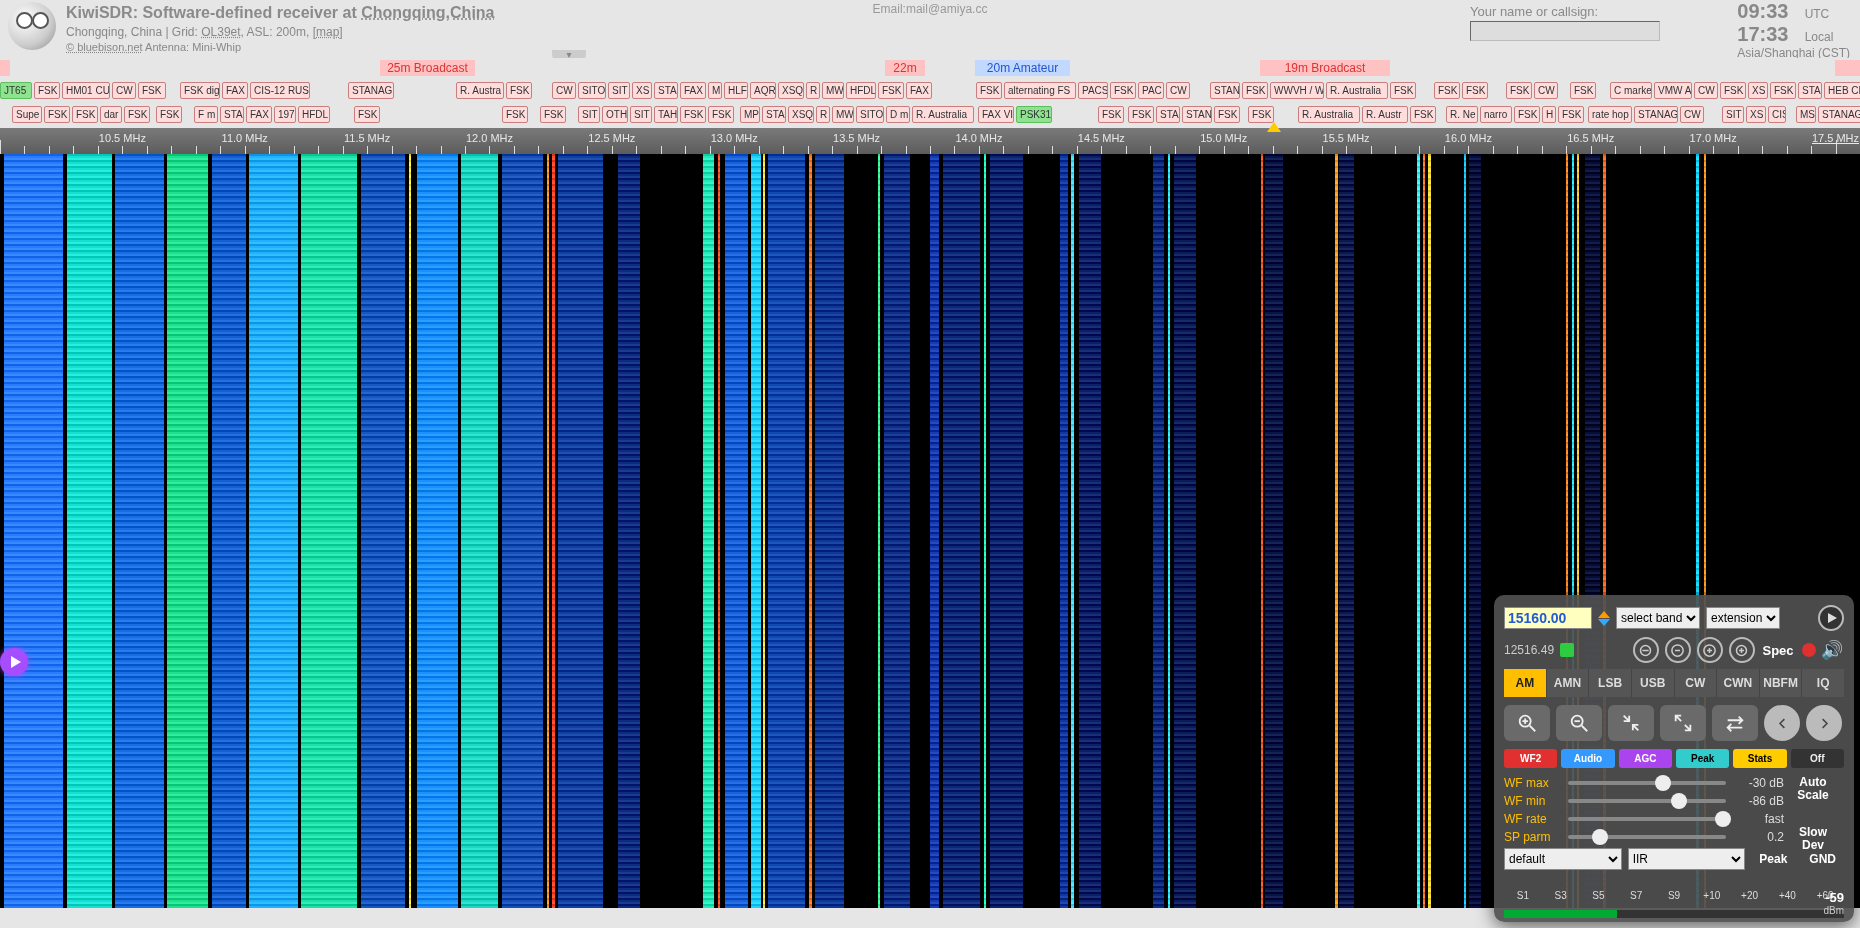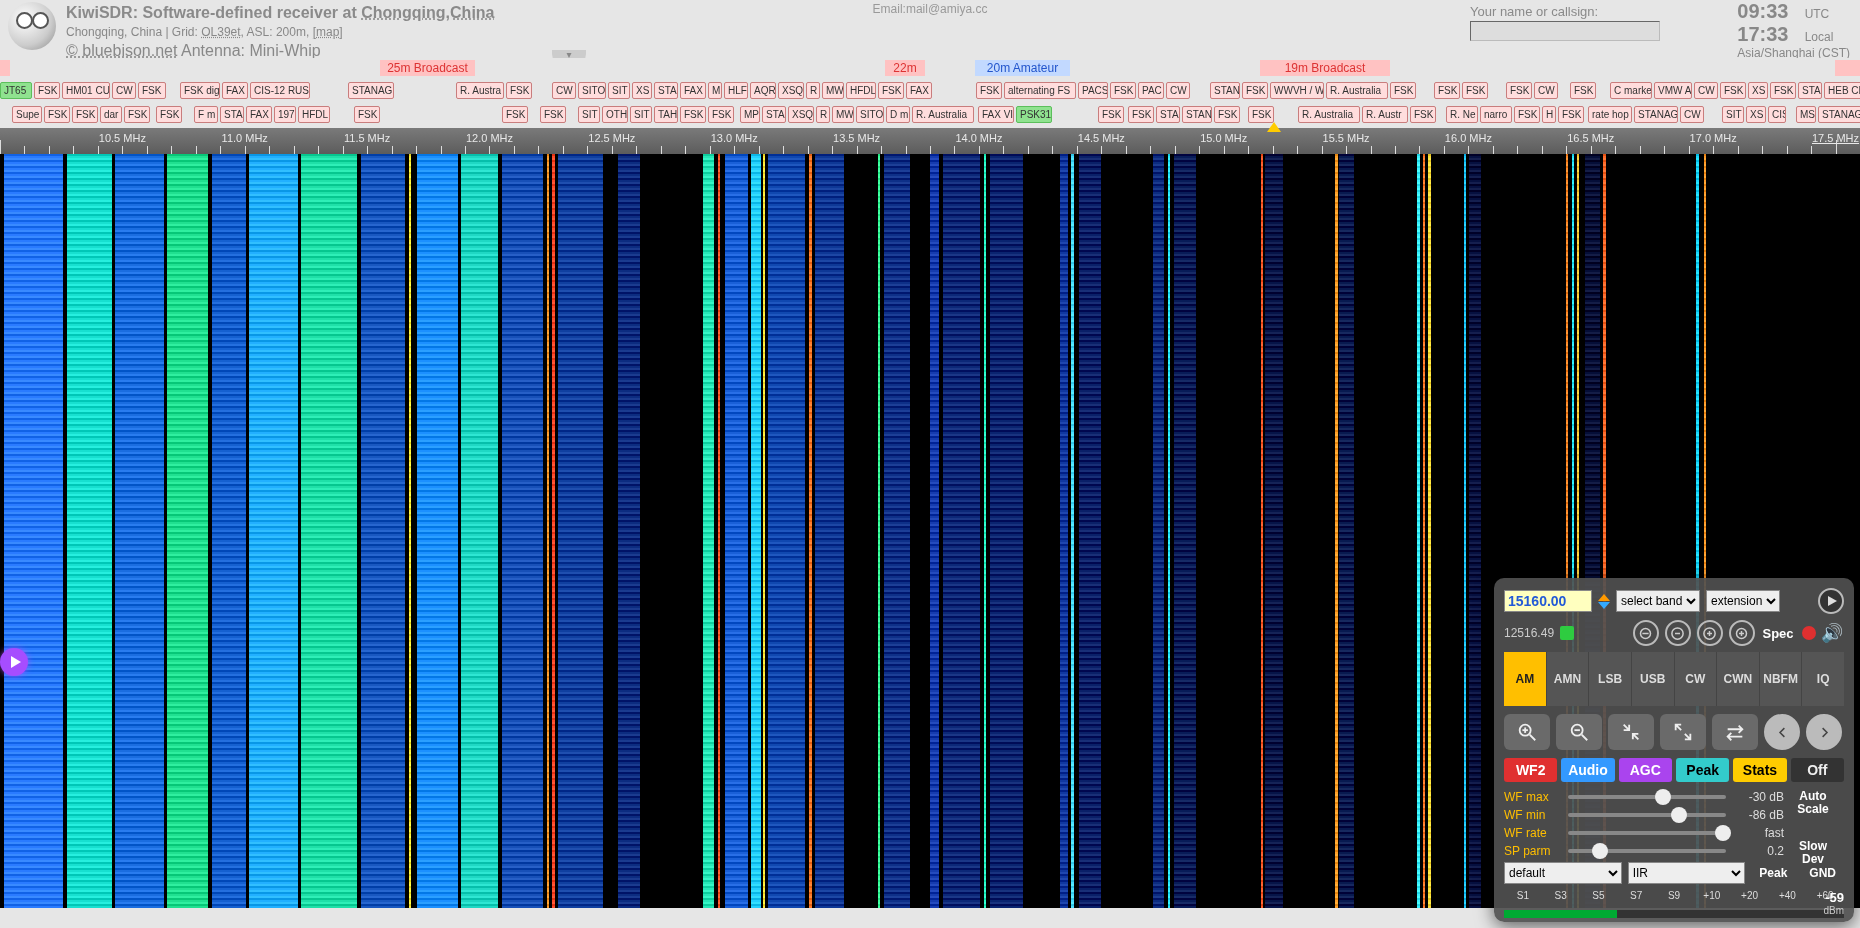--- a/index.html
+++ b/index.html
@@ -8,21 +8,21 @@
 
 #header { width:100%; height:58px; background:#e6e6e6; display:flex; align-items:flex-start; padding:2px 8px; position:relative; }
 #logo { width:48px; height:48px; border-radius:50%; background:radial-gradient(circle at 35% 35%,#fff,#ccc 60%,#888); margin-right:10px; flex-shrink:0; position:relative; }
 #logo:before{content:"";position:absolute;left:8px;top:10px;width:13px;height:13px;border:2px solid #555;border-radius:50%;background:#fff;}
 #logo:after{content:"";position:absolute;left:24px;top:10px;width:13px;height:13px;border:2px solid #555;border-radius:50%;background:#fff;}
 #hdr-text { flex:1; color:#888; font-size:13px; line-height:1.35;}
 #hdr-text .title{font-size:16px;font-weight:bold;color:#8a8a8a;}
 #hdr-text .title u{text-decoration:underline dotted;}
 #hdr-text .sub{font-size:12px;}
 #hdr-text .sub u{text-decoration:underline dotted;}
-#hdr-text .credit{font-size:16px;}
+#hdr-text .credit{font-size:11px;}
 #hdr-text .credit u{text-decoration:underline dotted;}
 #hdr-email{position:absolute;left:50%;top:2px;transform:translateX(-50%);font-size:12px;color:#999;}
 #hdr-right{position:absolute;right:10px;top:4px;text-align:left;color:#999;}
 #hdr-right .lbl{font-size:13px;color:#8a8a8a;display:block;margin-bottom:2px;}
 #hdr-right input{width:190px;height:20px;background:#ddd;border:1px inset #bbb;font-size:13px;padding:0 4px;}
 #hdr-time{position:absolute;right:10px;top:0;color:#888;text-align:left;}
 #hdr-time .row{font-size:12px;}
 #hdr-time .big{font-size:20px;font-weight:bold;color:#888;display:inline-block;width:64px;}
 #hdr-time .tz{font-size:12px;}
 #expand-tab{position:absolute;left:552px;top:50px;width:34px;height:14px;background:#ccc;border-radius:0 0 10px 10px;color:#888;font-size:10px;text-align:center;line-height:10px;}
@@ -62,42 +62,42 @@
 .dnarr{border-left:6px solid transparent;border-right:6px solid transparent;border-top:7px solid #33aaff;}
 #panel select{height:22px;background:#eee;border:1px solid #888;font-size:12px;}
 .circ-btn{width:26px;height:26px;border:2px solid #bbb;border-radius:50%;display:flex;align-items:center;justify-content:center;cursor:pointer;color:#ccc;font-size:14px;font-weight:bold;flex-shrink:0;}
 .circ-btn.solid{background:#bbb;color:#444;border-color:#bbb;}
 .circ-btn svg{width:15px;height:15px;stroke:#ccc;stroke-width:2.4;fill:none;}
 .play-btn{background:#333;}
 .play-btn:before{content:"";border-left:9px solid #ddd;border-top:5px solid transparent;border-bottom:5px solid transparent;margin-left:2px;}
 .rec-dot{width:14px;height:14px;background:#e03030;border-radius:50%;}
 .spk{color:#2ecc40;font-size:18px;}
 #panel .modes{display:flex;gap:0;margin-bottom:8px;}
-#panel .modes .m{flex:1;text-align:center;font-size:12px;font-weight:bold;padding:20px 0;background:#555;color:#ddd;cursor:pointer;border-right:1px solid #444;}
+#panel .modes .m{flex:1;text-align:center;font-size:12px;font-weight:bold;padding:7px 0;background:#555;color:#ddd;cursor:pointer;border-right:1px solid #444;}
 #panel .modes .m:last-child{border-right:none;}
 #panel .modes .m.on{background:#ffbf00;color:#222;}
 #panel .bigbtns{display:flex;gap:6px;margin-bottom:8px;}
 .bigbtn{width:46px;height:36px;background:#6a6a6a;border-radius:6px;display:flex;align-items:center;justify-content:center;cursor:pointer;color:#eee;}
 .bigbtn svg{width:22px;height:22px;stroke:#eee;stroke-width:2;fill:none;}
 #panel .tabs{display:flex;gap:4px;margin-bottom:8px;}
-.tab{flex:1;text-align:center;font-size:14px;font-weight:bold;padding:4px 2px;border-radius:3px;cursor:pointer;color:#fff;}
+.tab{flex:1;text-align:center;font-size:10px;font-weight:bold;padding:4px 2px;border-radius:3px;cursor:pointer;color:#fff;}
 .tab.red{background:#e03030;} .tab.blue{background:#3399ff;} .tab.purple{background:#aa44ee;} .tab.cyan{background:#33cccc;color:#000;} .tab.yellow{background:#ffcc00;color:#000;} .tab.grey{background:#333;color:#eee;}
 .slider-row{display:flex;align-items:center;gap:8px;margin-bottom:4px;font-size:12px;}
 .slider-row .slabel{width:56px;color:#ffbf00;}
 .slider-row .sval{width:50px;text-align:right;color:#ddd;}
 .slider{flex:1;height:4px;background:#888;border-radius:2px;position:relative;}
 .slider .thumb{position:absolute;top:-6px;width:16px;height:16px;border-radius:50%;background:#eee;transform:translateX(-50%);cursor:pointer;}
 .auto-box{position:absolute;right:10px;top:198px;width:42px;text-align:center;font-size:12px;font-weight:bold;color:#fff;line-height:1.1;}
 .slow-box{position:absolute;right:10px;top:246px;width:42px;text-align:center;font-size:12px;font-weight:bold;color:#fff;line-height:1.1;}
 #panel .bot-row{display:flex;gap:6px;align-items:center;margin:4px 0 6px 0;}
 #panel .bot-row select{flex:1;}
 .pill{font-size:12px;font-weight:bold;color:#fff;padding:2px 8px;}
 #smeter{display:flex;align-items:center;gap:0;height:22px;margin-top:2px;}
 #smeter .seg{flex:1;height:8px;}
-#s-scale{display:flex;font-size:10px;color:#ddd;margin-top:6px;}
+#s-scale{display:flex;font-size:10px;color:#ddd;margin-top:20px;}
 #s-scale span{flex:1;text-align:center;}
 .green-sq{display:inline-block;width:14px;height:14px;background:#2ecc40;border-radius:2px;vertical-align:middle;}
 </style>
 </head>
 <body>
 
 <div id="header">
   <div id="logo"></div>
   <div id="hdr-text">
     <div class="title">

